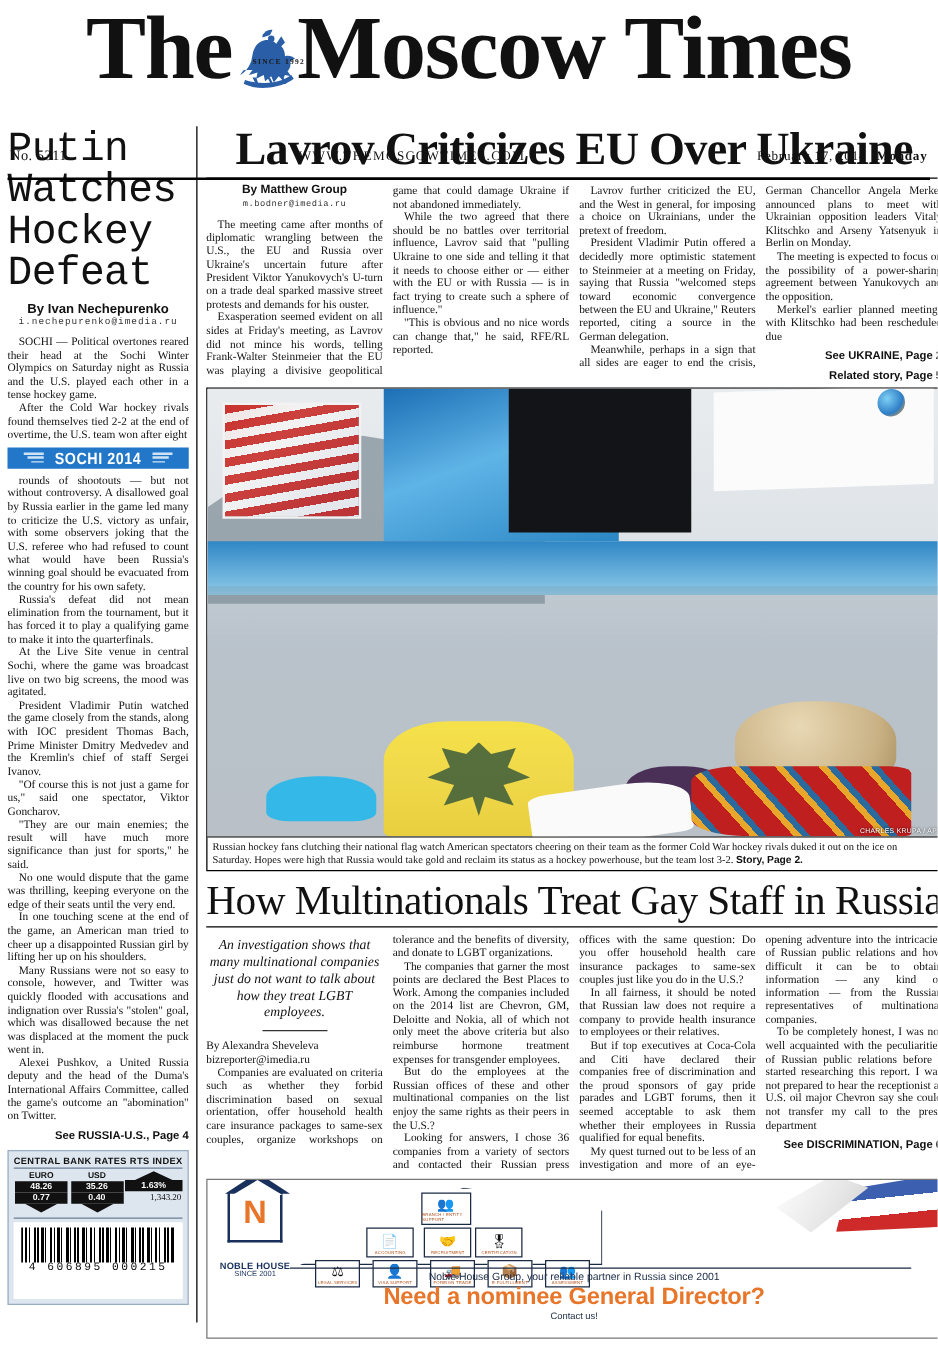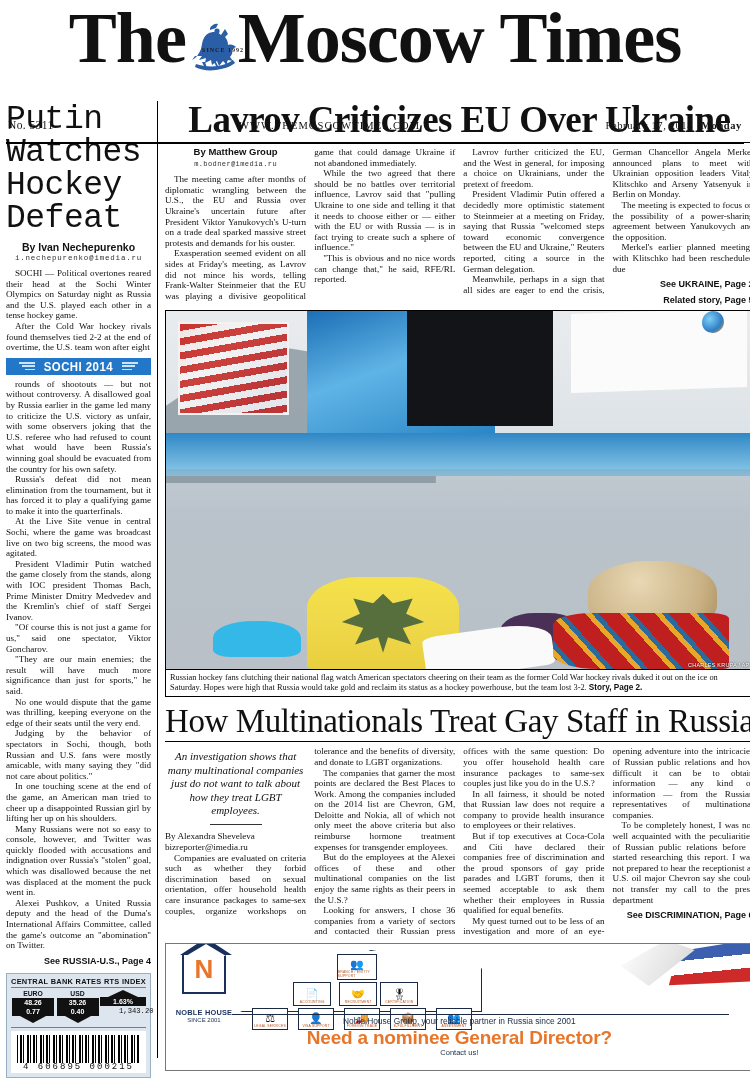--- a/index.html
+++ b/index.html
@@ -215,31 +215,31 @@
   }
   .arrow-up .bar {
     background: #111; color: #fff;
     font-family: "Liberation Sans", sans-serif;
     font-weight: bold;
     font-size: 7px;
     line-height: 9px;
     text-align: center;
   }
   .rts-val {
-    font-family: Liberation Mono, monospace;
+    font-family: Liberation Serif, serif;
     font-size: 7.2px;
     margin-top: 1px;
     margin-left: 19px;
   }
   .rates-rule { border-top: 1px solid #6b7f96; margin: 4px 0 3px 0; }
 
   .barcode-box {
     background: #fff;
     border: 1px solid #fff;
-    padding: 3px 5px 0 5px;
+    padding: 3px 5px 19px 5px;
   }
   .barcode {
     height: 28px;
     width: 100%;
     background-image: repeating-linear-gradient(
       to right,
       #000 0px, #000 1px, #fff 1px, #fff 3px,
       #000 3px, #000 5px, #fff 5px, #fff 6px,
       #000 6px, #000 7px, #fff 7px, #fff 10px,
       #000 10px, #000 12px, #fff 12px, #fff 13px);
@@ -574,21 +574,20 @@
       </div>
 
       <div class="body-text">
         <p>rounds of shootouts — but not without controversy. A disallowed goal by Russia earlier in the game led many to criticize the U.S. victory as unfair, with some observers joking that the U.S. referee who had refused to count what would have been Russia's winning goal should be evacuated from the country for his own safety.</p>
         <p>Russia's defeat did not mean elimination from the tournament, but it has forced it to play a qualifying game to make it into the quarterfinals.</p>
         <p>At the Live Site venue in central Sochi, where the game was broadcast live on two big screens, the mood was agitated.</p>
         <p>President Vladimir Putin watched the game closely from the stands, along with IOC president Thomas Bach, Prime Minister Dmitry Medvedev and the Kremlin's chief of staff Sergei Ivanov.</p>
         <p>"Of course this is not just a game for us," said one spectator, Viktor Goncharov.</p>
         <p>"They are our main enemies; the result will have much more significance than just for sports," he said.</p>
         <p>No one would dispute that the game was thrilling, keeping everyone on the edge of their seats until the very end.</p>
-        <p>Judging by the behavior of spectators in Sochi, though, both Russian and U.S. fans were mostly amicable, with many saying they "did not care about politics."</p>
         <p>In one touching scene at the end of the game, an American man tried to cheer up a disappointed Russian girl by lifting her up on his shoulders.</p>
         <p>Many Russians were not so easy to console, however, and Twitter was quickly flooded with accusations and indignation over Russia's "stolen" goal, which was disallowed because the net was displaced at the moment the puck went in.</p>
         <p>Alexei Pushkov, a United Russia deputy and the head of the Duma's International Affairs Committee, called the game's outcome an "abomination" on Twitter.</p>
       </div>
 
       <div class="jump-line">See RUSSIA-U.S., Page 4</div>
 
       <div class="rates-box">
         <div class="rates-head">
           <span>CENTRAL BANK RATES</span>
@@ -687,21 +686,21 @@
       <div class="sub-head">How Multinationals Treat Gay Staff in Russia</div>
       <div class="rule-hair"></div>
 
       <div class="cols4b body-text">
         <div class="pullquote">An investigation shows that many multinational companies just do not want to talk about how they treat LGBT employees.</div>
         <div class="pq-rule"></div>
         <div class="byline-top">By Alexandra Sheveleva</div>
         <div class="byline-mail2">bizreporter@imedia.ru</div>
         <p>Companies are evaluated on criteria such as whether they forbid discrimination based on sexual orientation, offer household health care insurance packages to same-sex couples, organize workshops on tolerance and the benefits of diversity, and donate to LGBT organizations.</p>
         <p>The companies that garner the most points are declared the Best Places to Work. Among the companies included on the 2014 list are Chevron, GM, Deloitte and Nokia, all of which not only meet the above criteria but also reimburse hormone treatment expenses for transgender employees.</p>
-        <p>But do the employees at the Alexei offices of these and other multinational companies on the list enjoy the same rights as their peers in the U.S.?</p>
+        <p>But do the employees at the Russian offices of these and other multinational companies on the list enjoy the same rights as their peers in the U.S.?</p>
         <p>Looking for answers, I chose 36 companies from a variety of sectors and contacted their Russian press offices with the same question: Do you offer household health care insurance packages to same-sex couples just like you do in the U.S.?</p>
         <p>In all fairness, it should be noted that Russian law does not require a company to provide health insurance to employees or their relatives.</p>
         <p>But if top executives at Coca-Cola and Citi have declared their companies free of discrimination and the proud sponsors of gay pride parades and LGBT forums, then it seemed acceptable to ask them whether their employees in Russia qualified for equal benefits.</p>
         <p>My quest turned out to be less of an investigation and more of an eye-opening adventure into the intricacies of Russian public relations and how difficult it can be to obtain information — any kind of information — from the Russian representatives of multinational companies.</p>
         <p>To be completely honest, I was not well acquainted with the peculiarities of Russian public relations before I started researching this report. I was not prepared to hear the receptionist at U.S. oil major Chevron say she could not transfer my call to the press department</p>
         <div class="jump-line">See DISCRIMINATION, Page 6</div>
       </div>
 
       <div class="ad-box">
         <div class="ad-flag"></div>

